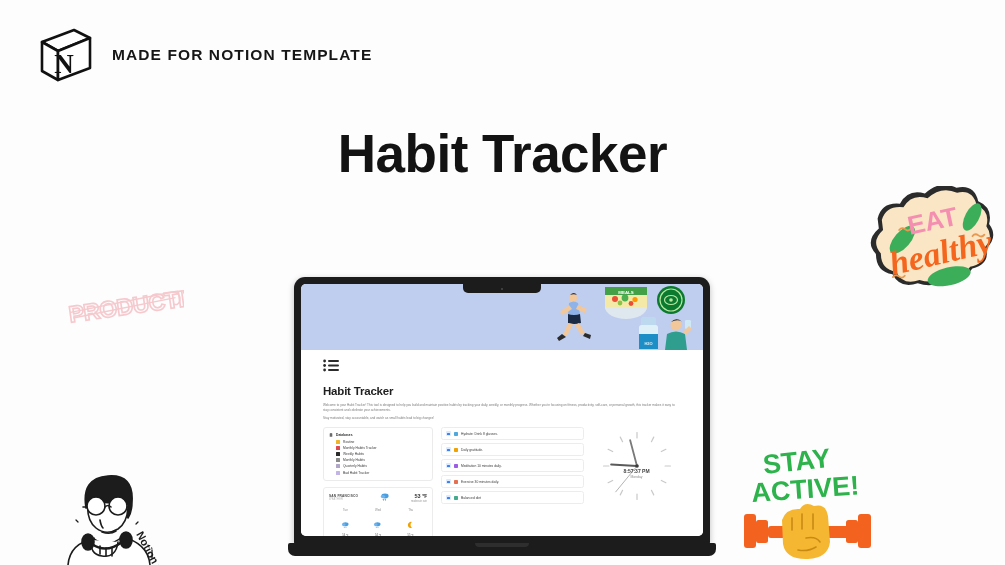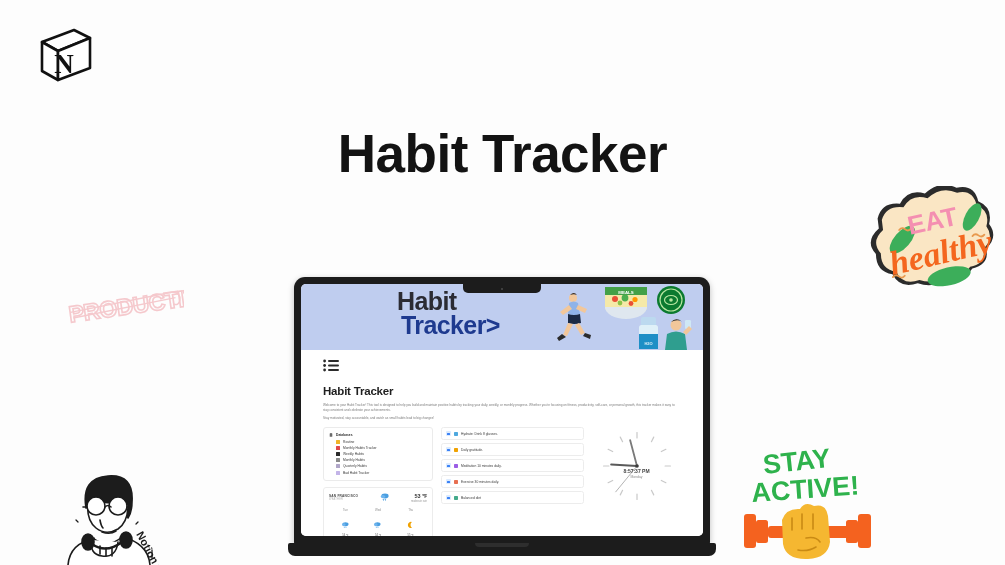--- a/index.html
+++ b/index.html
@@ -136,36 +136,33 @@
     <span class="notion-cube">
       <svg width="62" height="62" viewBox="0 0 62 62">
         <g fill="none" stroke="#111" stroke-width="2.6" stroke-linejoin="round">
           <path d="M8 18 L40 6 L56 14 L24 27 Z" fill="#fff"></path>
           <path d="M8 18 L24 27 L24 56 L8 47 Z" fill="#fff"></path>
           <path d="M24 27 L56 14 L56 44 L24 56 Z" fill="#fff"></path>
         </g>
         <text x="30" y="49" font-family="Liberation Serif, serif" font-size="27" font-weight="bold" fill="#111" text-anchor="middle">N</text>
       </svg>
     </span>
+    <span class="brand-text">MADE FOR NOTION TEMPLATE</span>
   </div>
 
   <div class="page-title">Habit Tracker</div>
 
   <div class="laptop">
     <div class="lid">
       <div class="screen">
         <div class="notch">
             <span class="notch-dot"></span>
           </div>
 
         <div class="cover">
-          <div class="cover-title">
-            <div class="ct-1">Habit</div>
-            <div class="ct-2">Tracker&gt;</div>
-          </div>
           <svg class="cover-art" viewBox="0 0 160 66">
 
             <g>
               <circle cx="30" cy="14" r="4" fill="#f2c79a"></circle>
               <path d="M27 11 q4 -4 7 0 q-3 -1.5 -7 0Z" fill="#3a2a1a"></path>
               <path d="M26 19 q5 -3 9 0 l2 11 q-6 2 -12 0 Z" fill="#8fb3e8"></path>
               <path d="M25 30 q6 2 12 0 l1 9 q-7 2 -13 0 Z" fill="#1b2a44"></path>
               <path d="M25 39 l-5 12 l4 1 l6 -12 Z" fill="#f2c79a"></path>
               <path d="M36 39 l6 10 l-4 2 l-6 -10 Z" fill="#f2c79a"></path>
               <path d="M19 50 l-5 4 l2 3 l7 -4Z" fill="#2b2b2b"></path>

